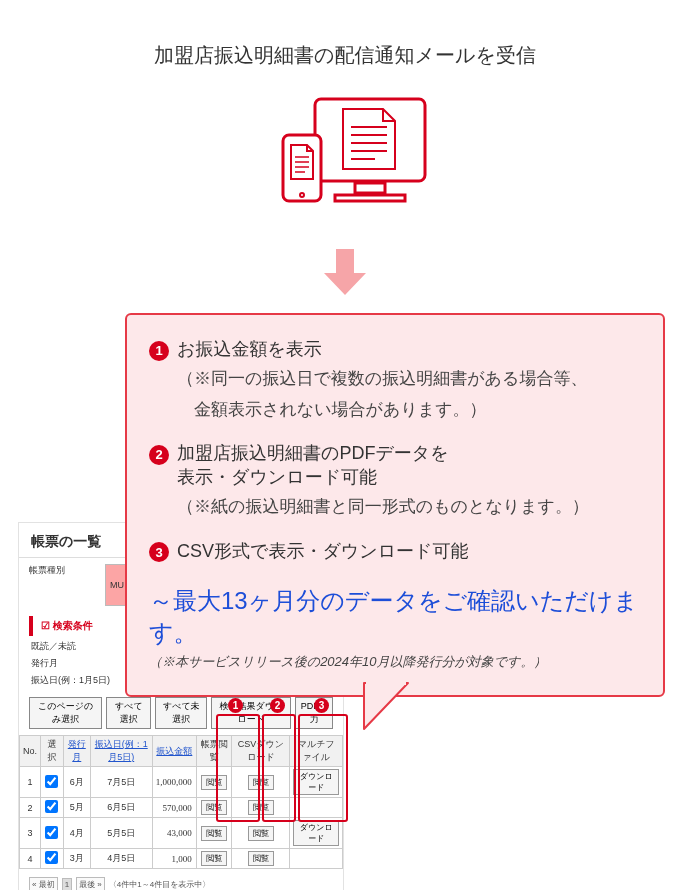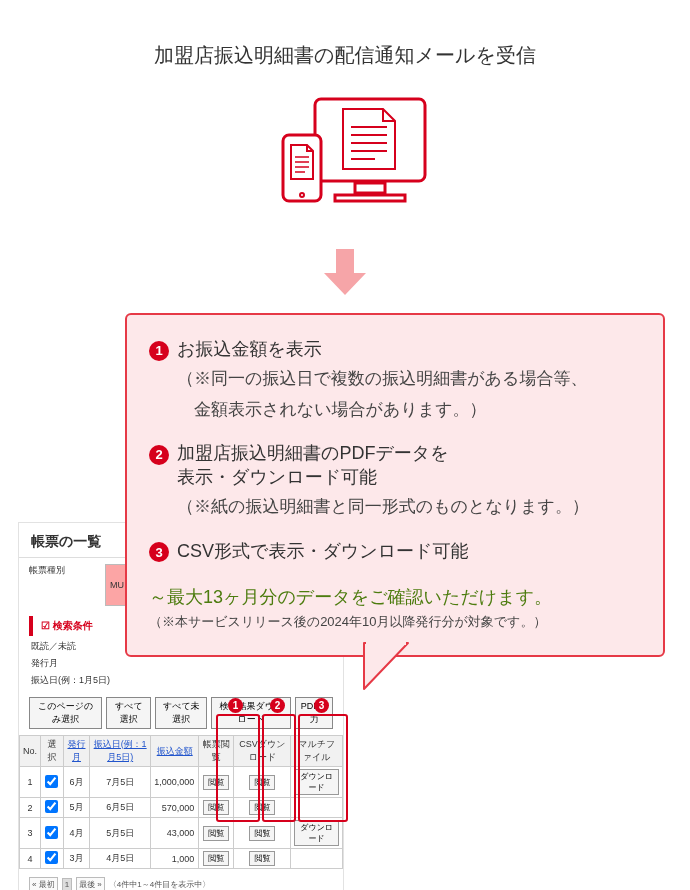--- a/index.html
+++ b/index.html
@@ -62,28 +62,29 @@
     flex-shrink: 0;
   }
   .callout .note {
     font-size: 17px;
     color: #444;
     margin-left: 28px;
     margin-top: 4px;
     line-height: 1.6;
   }
   .callout .summary {
-    font-size: 18px;
-    color: #4d7c0f;
+    font-size: 24px;
+    color: #1d4ed8;
     margin-top: 8px;
   }
   .callout .summary-note {
     font-size: 13px;
     color: #444;
     margin-top: 4px;
+    font-style: italic;
   }
   .callout-tail {
     position: absolute;
     left: 235px;
     bottom: -38px;
     pointer-events: none;
   }
 
   .screenshot-panel {
     position: absolute;
@@ -149,21 +150,21 @@
     font-size: 9px;
   }
   table.sp-table th, table.sp-table td {
     border: 1px solid #ccc;
     padding: 2px 3px;
     text-align: center;
     background: #fff;
   }
   table.sp-table th { background: #f1f1f1; font-weight: normal; }
   table.sp-table th.link, td.link a { color: #2255cc; text-decoration: underline; }
-  .amt { text-align: right !important; padding-right: 4px !important; }
+  .amt { text-align: right !important; padding-right: 4px !important; font-family: Liberation Serif, serif; }
   .mini-btn {
     border: 1px solid #999; background:#f5f5f5;
     font-size: 8px; padding: 1px 4px; cursor: pointer;
   }
   .pager {
     display: flex; gap: 4px; align-items: center;
     padding: 4px 10px;
     font-size: 8px;
     color: #555;
   }

